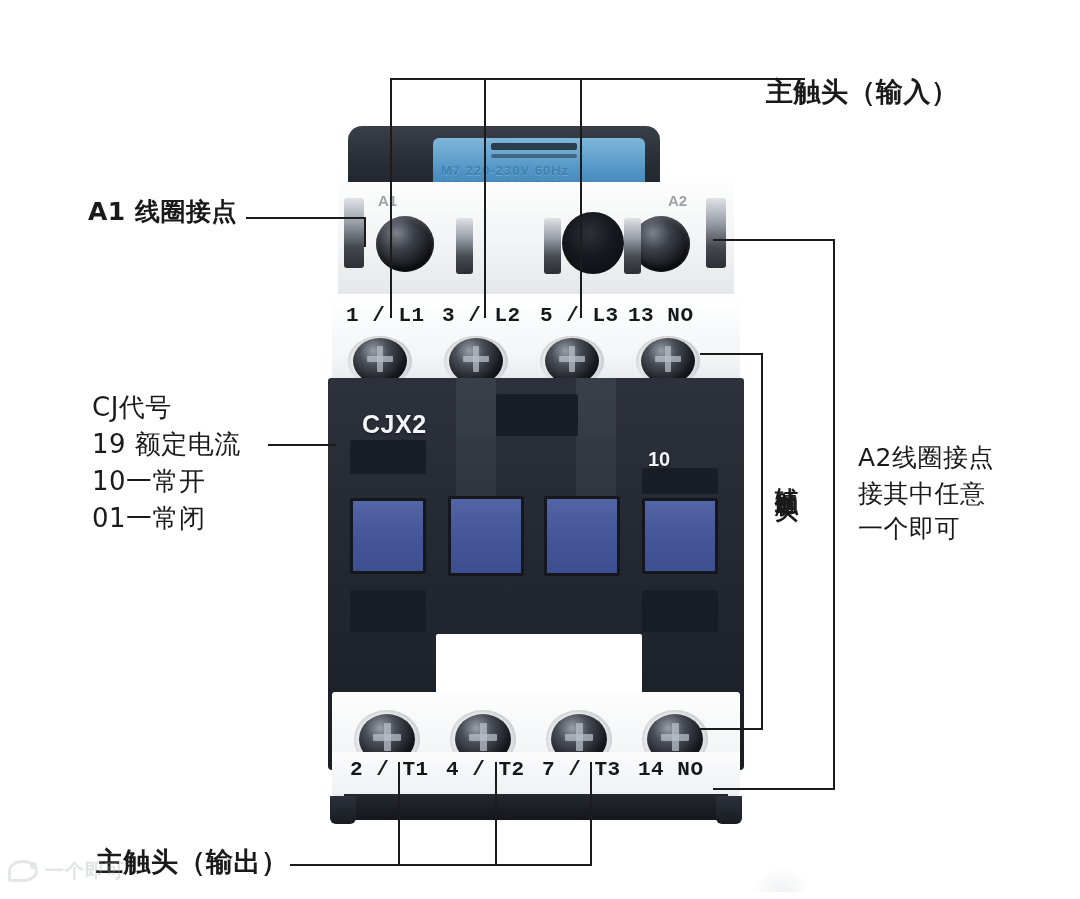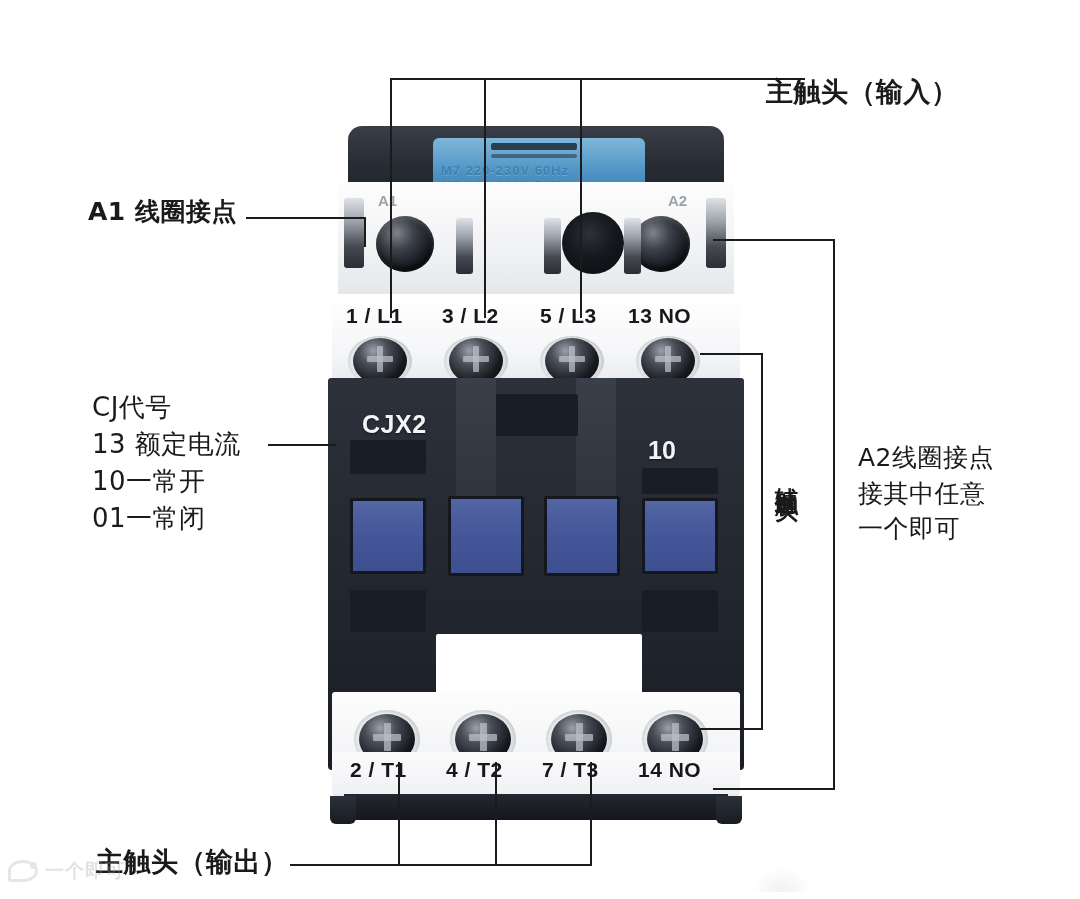--- a/index.html
+++ b/index.html
@@ -43,21 +43,21 @@
   
   .ln { position: absolute; background: #1b1b1b; }
   .lnh { height: 2px; }
   .lnv { width: 2px; }
 
   
   #device { position: absolute; left: 318px; top: 126px; width: 436px; height: 694px; }
 
   
   #top-shell {
-    position: absolute; left: 30px; top: 0; width: 376px; height: 72px;
+    position: absolute; left: 30px; top: 0; width: 312px; height: 72px;
     background: linear-gradient(180deg,#3a3f47 0%, #272b33 55%, #20242b 100%);
     border-radius: 14px 14px 3px 3px;
   }
   #coil-label {
     position: absolute; left: 85px; top: 12px; width: 212px; height: 58px;
     background: linear-gradient(180deg,#7fb6d9 0%, #4e93c4 60%, #3c80b3 100%);
     border-radius: 6px 6px 2px 2px;
     overflow: hidden;
   }
   #coil-label .slot {
@@ -94,21 +94,21 @@
 
   
   #label-band {
     position: absolute; left: 14px; top: 168px; width: 408px; height: 88px;
     background: linear-gradient(180deg,#ffffff 0%,#f4f5f7 70%,#e8eaee 100%);
     border-radius: 3px;
   }
   .term-text {
     position: absolute; top: 10px;
     font-size: 21px; font-weight: 600; color: #15171a;
-    font-family: Liberation Sans, sans-serif; letter-spacing: .5px;
+    font-family: Liberation Mono, monospace; letter-spacing: .5px;
   }
 
   
   .screw {
     position: absolute; border-radius: 50%;
     background: radial-gradient(circle at 36% 30%, #7e838c 0%, #3c4048 32%, #121418 70%, #05070a 100%);
     box-shadow: inset 0 2px 5px rgba(255,255,255,.20), inset 0 -3px 6px rgba(0,0,0,.7);
   }
   .screw-well {
     position: absolute; border-radius: 50%;
@@ -142,22 +142,22 @@
     position: absolute; left: 10px; top: 540px; width: 416px; height: 104px;
     background: linear-gradient(180deg,#1e222a 0%, #191d24 100%);
     border-radius: 0 0 4px 4px;
   }
   .brand {
     position: absolute; left: 34px; top: 32px;
     color: #f2f4f7; font-weight: 800; font-size: 25px; line-height: 1.12;
     letter-spacing: .5px; text-shadow: 0 1px 2px rgba(0,0,0,.55); text-align: center;
   }
   .bnum {
-    position: absolute; left: 320px; top: 58px;
-    color: #f2f4f7; font-weight: 800; font-size: 25px;
+    position: absolute; left: 320px; top: 70px;
+    color: #f2f4f7; font-weight: 800; font-size: 20px;
     text-shadow: 0 1px 2px rgba(0,0,0,.55);
   }
   .bluepanel {
     position: absolute;
     background: linear-gradient(180deg,#5365a4 0%, #46579a 45%, #3e4f90 100%);
     border: 3px solid #14171d; border-radius: 2px;
   }
   .ridge {
     position: absolute;
     background: linear-gradient(180deg,#3a4049 0%, #2a2f37 100%);
@@ -363,21 +363,21 @@
   <div class="ln lnh" style="left:700px; top:728px; width:63px;"></div>
 
   <div class="ln lnv" style="left:398px; top:762px; height:104px;"></div>
   <div class="ln lnv" style="left:495px; top:762px; height:104px;"></div>
   <div class="ln lnv" style="left:590px; top:762px; height:104px;"></div>
   <div class="ln lnh" style="left:290px; top:864px; width:302px;"></div>
 
   <div class="anno anno-zh" id="lbl-main-in">主触头（输入）</div>
   <div class="anno anno-zh" id="lbl-a1">A1 线圈接点</div>
   <div class="anno anno-zh" id="lbl-cj">CJ代号
-13 额定电流
+19 额定电流
 10一常开
 01一常闭</div>
   <div class="anno anno-zh" id="lbl-a2">A2线圈接点
 接其中任意
 一个即可</div>
   <div class="anno anno-zh" id="lbl-main-out">主触头（输出）</div>
   <div id="lbl-aux">辅助触头</div>
 
   <div id="watermark">
     <span id="wm-logo"></span>

